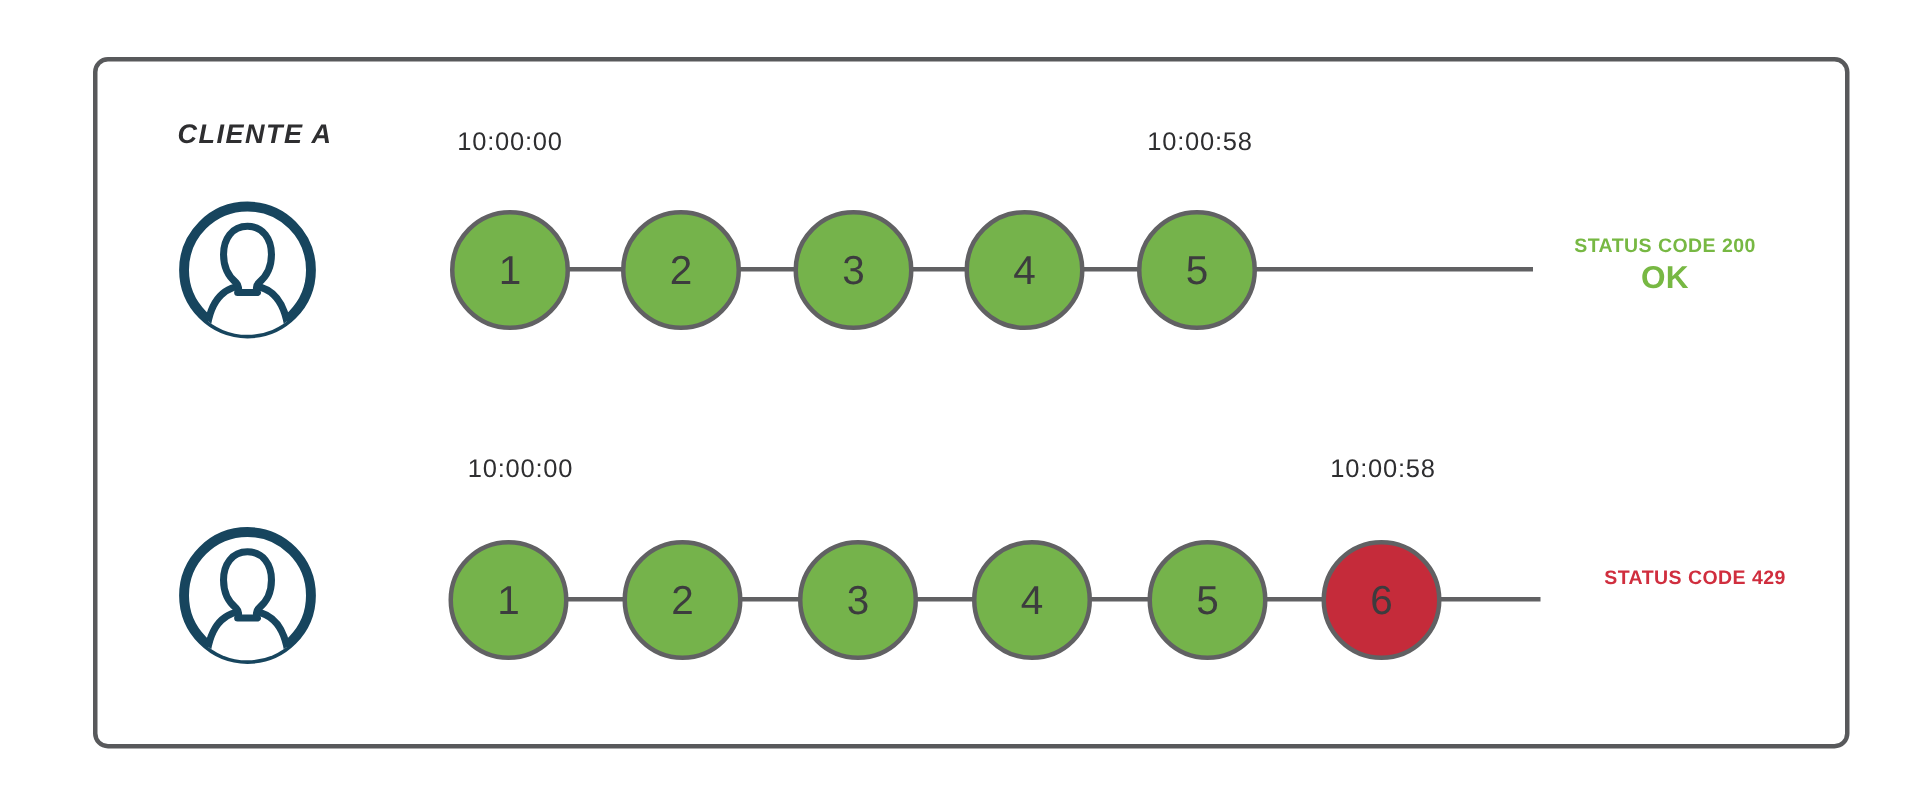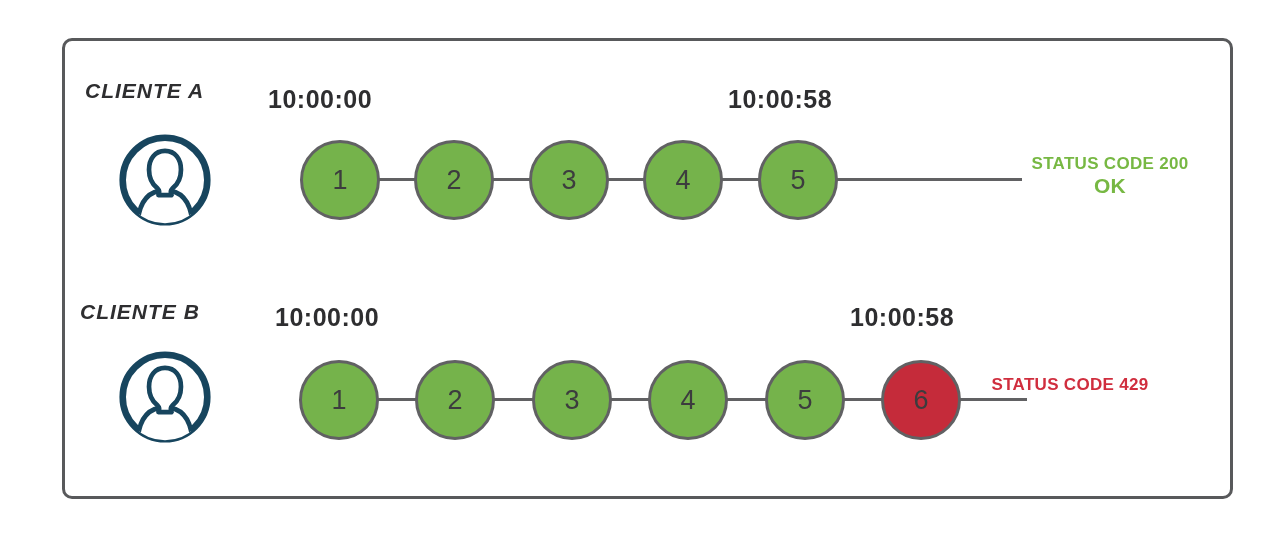--- a/index.html
+++ b/index.html
@@ -5,44 +5,44 @@
   html,body{margin:0;padding:0;background:#ffffff;}
   #canvas{
     position:relative;width:1280px;height:540px;background:#ffffff;overflow:hidden;
     font-family:"Liberation Sans", sans-serif;
   }
   .panel{
     position:absolute;left:62px;top:38px;width:1165px;height:455px;
     border:3px solid var(--box-border);border-radius:10px;background:#ffffff;
   }
   .client-label{
-    position:absolute;width:170px;
-    font-size:21px;font-weight:700;font-style:italic;letter-spacing:1px;
+    position:absolute;width:170px;text-align:center;
+    font-size:18px;font-weight:700;font-style:italic;letter-spacing:1px;
     color:var(--text-dark);
   }
   .timestamp{
-    position:absolute;width:144px;
-    font-size:25px;font-weight:700;color:var(--text-dark);letter-spacing:0.5px;
+    position:absolute;width:144px;text-align:center;
+    font-size:17px;font-weight:400;color:var(--text-dark);letter-spacing:0.5px;
   }
   .timeline{
     position:absolute;height:3px;background:var(--line);
   }
   .request-circle{
     position:absolute;width:74px;height:74px;border-radius:50%;
     border:3px solid var(--circle-border);
     background:var(--circle-green);
     display:flex;align-items:center;justify-content:center;
     font-size:27px;color:#3c3c3e;
   }
   .request-circle.error{background:var(--circle-red);}
   .status-label{
     position:absolute;width:170px;text-align:center;
     font-weight:700;line-height:22px;letter-spacing:0.3px;
   }
-  .status-label .l1{font-size:17px;}
+  .status-label .l1{font-size:13px;}
   .status-label .l2{font-size:21px;}
   .status-ok{color:var(--status-ok);}
   .status-error{color:var(--status-error);}
   .user-icon-box{position:absolute;width:94px;height:94px;}
   .user-icon-box svg{width:100%;height:100%;display:block;}
 </style>
 </head>
 <body>
 
 <div id="canvas">
@@ -72,21 +72,20 @@
   <div class="request-circle" style="left:414px;top:140px">2</div>
   <div class="request-circle" style="left:529px;top:140px">3</div>
   <div class="request-circle" style="left:643px;top:140px">4</div>
   <div class="request-circle" style="left:758px;top:140px">5</div>
 
   <div class="status-label status-ok" style="left:1025px;top:153px">
     <div class="l1">STATUS CODE 200</div>
     <div class="l2">OK</div>
   </div>
 
-  <div class="client-label" style="left:80px;top:300px">CLIENTE B</div>
 
   <div class="user-icon-box" style="left:118px;top:350px">
     <svg viewBox="0 0 100 100" aria-hidden="true">
       <clipPath id="clipB">
           <circle cx="50" cy="50" r="46"></circle>
         </clipPath>
       <circle cx="50" cy="50" r="45" fill="#ffffff" stroke="var(--icon-navy)" stroke-width="7"></circle>
       <g clip-path="url(#clipB)" fill="#ffffff" stroke="var(--icon-navy)" stroke-width="5" stroke-linejoin="round">
         <path d="M21,93 C24,68 36,61 50,61 C64,61 76,68 79,93 L79,104 L21,104 Z"></path>
         <path d="M50,19 C61,19 67,28 67,39 C67,48 63,55 58,59 C56,61 56,64 57,66 L43,66 C44,64 44,61 42,59 C37,55 33,48 33,39 C33,28 39,19 50,19 Z"></path>
@@ -99,16 +98,16 @@
 
   <div class="timeline" style="left:339px;top:398px;width:688px"></div>
 
   <div class="request-circle" style="left:299px;top:360px">1</div>
   <div class="request-circle" style="left:415px;top:360px">2</div>
   <div class="request-circle" style="left:532px;top:360px">3</div>
   <div class="request-circle" style="left:648px;top:360px">4</div>
   <div class="request-circle" style="left:765px;top:360px">5</div>
   <div class="request-circle error" style="left:881px;top:360px">6</div>
 
-  <div class="status-label status-error" style="left:985px;top:374px">
+  <div class="status-label status-error" style="left:1045px;top:374px">
     <div class="l1">STATUS CODE 429</div>
   </div>
 </div>
 
 </body></html>

